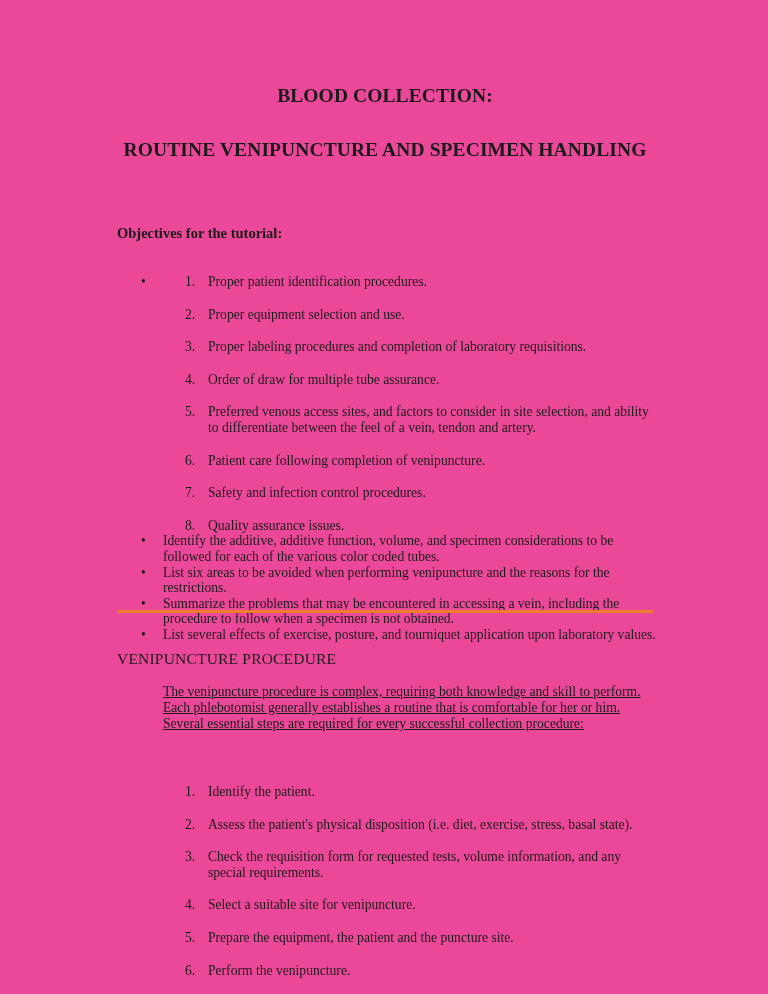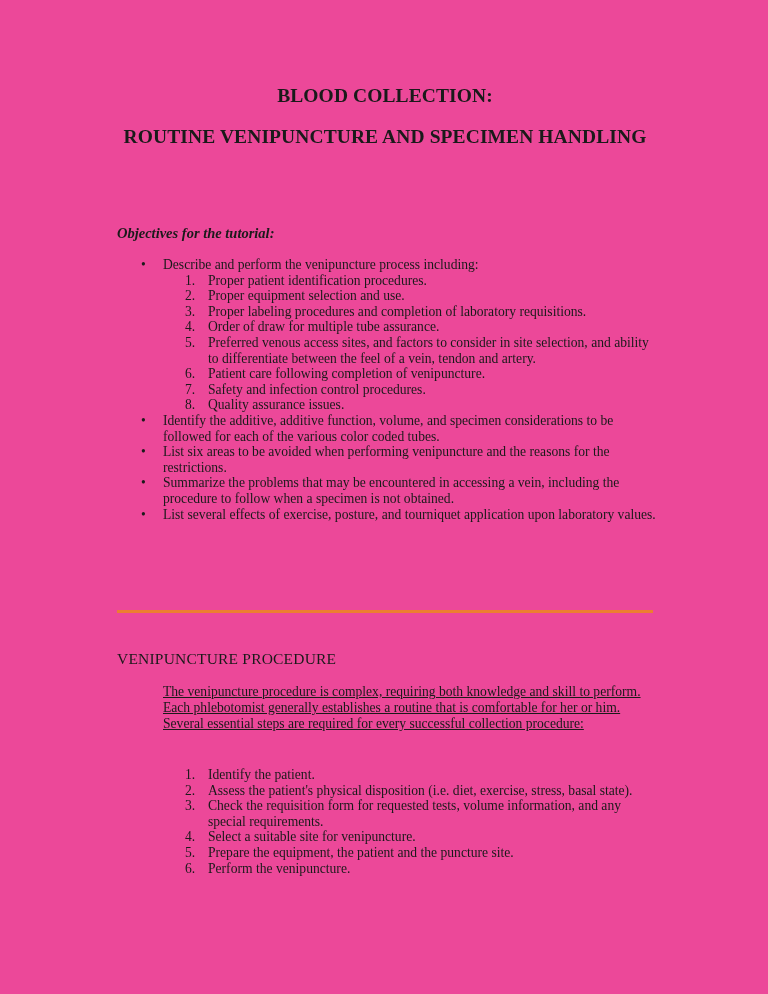--- a/index.html
+++ b/index.html
@@ -35,32 +35,31 @@
     width: 536px;
     text-align: center;
   }
   .doc-title-line {
     font-size: 19.5px;
     font-weight: bold;
     line-height: 24px;
     letter-spacing: 0.1px;
   }
   .doc-title-line.second {
-    margin-top: 17px;
+    margin-top: 30px;
   }
 
   
   .objectives-heading {
     position: absolute;
     left: 117px;
     top: 224px;
     font-size: 14.5px;
     font-weight: bold;
     line-height: 18px;
-    font-style: italic;
   }
 
   
   .objectives-list {
     position: absolute;
     left: 117px;
     top: 257px;
     width: 540px;
     font-size: 13.6px;
     line-height: 15.6px;
@@ -102,20 +101,21 @@
     position: absolute;
     left: 22px;
     top: 0;
     width: 22px;
     text-align: left;
     font-size: 13.6px;
     line-height: 15.6px;
   }
   .num-text {
     display: block;
+    margin-top: 17px;
   }
 
   
   .nested-numbers {
     margin-top: 0;
   }
 
   
   .divider {
     position: absolute;
@@ -176,21 +176,20 @@
     <div class="doc-title-line second">ROUTINE VENIPUNCTURE AND SPECIMEN HANDLING</div>
   </div>
 
   <div class="objectives-heading">Objectives for the tutorial:</div>
 
   <div class="objectives-list">
     <ul class="bullets">
 
       <li class="bullet-item">
         <span class="bullet-marker">•</span>
-        <span class="bullet-text">Describe and perform the venipuncture process including:</span>
         <ol class="numbers nested-numbers">
           <li class="num-item">
             <span class="num-marker">1.</span>
             <span class="num-text">Proper patient identification procedures.</span>
           </li>
           <li class="num-item">
             <span class="num-marker">2.</span>
             <span class="num-text">Proper equipment selection and use.</span>
           </li>
           <li class="num-item">

